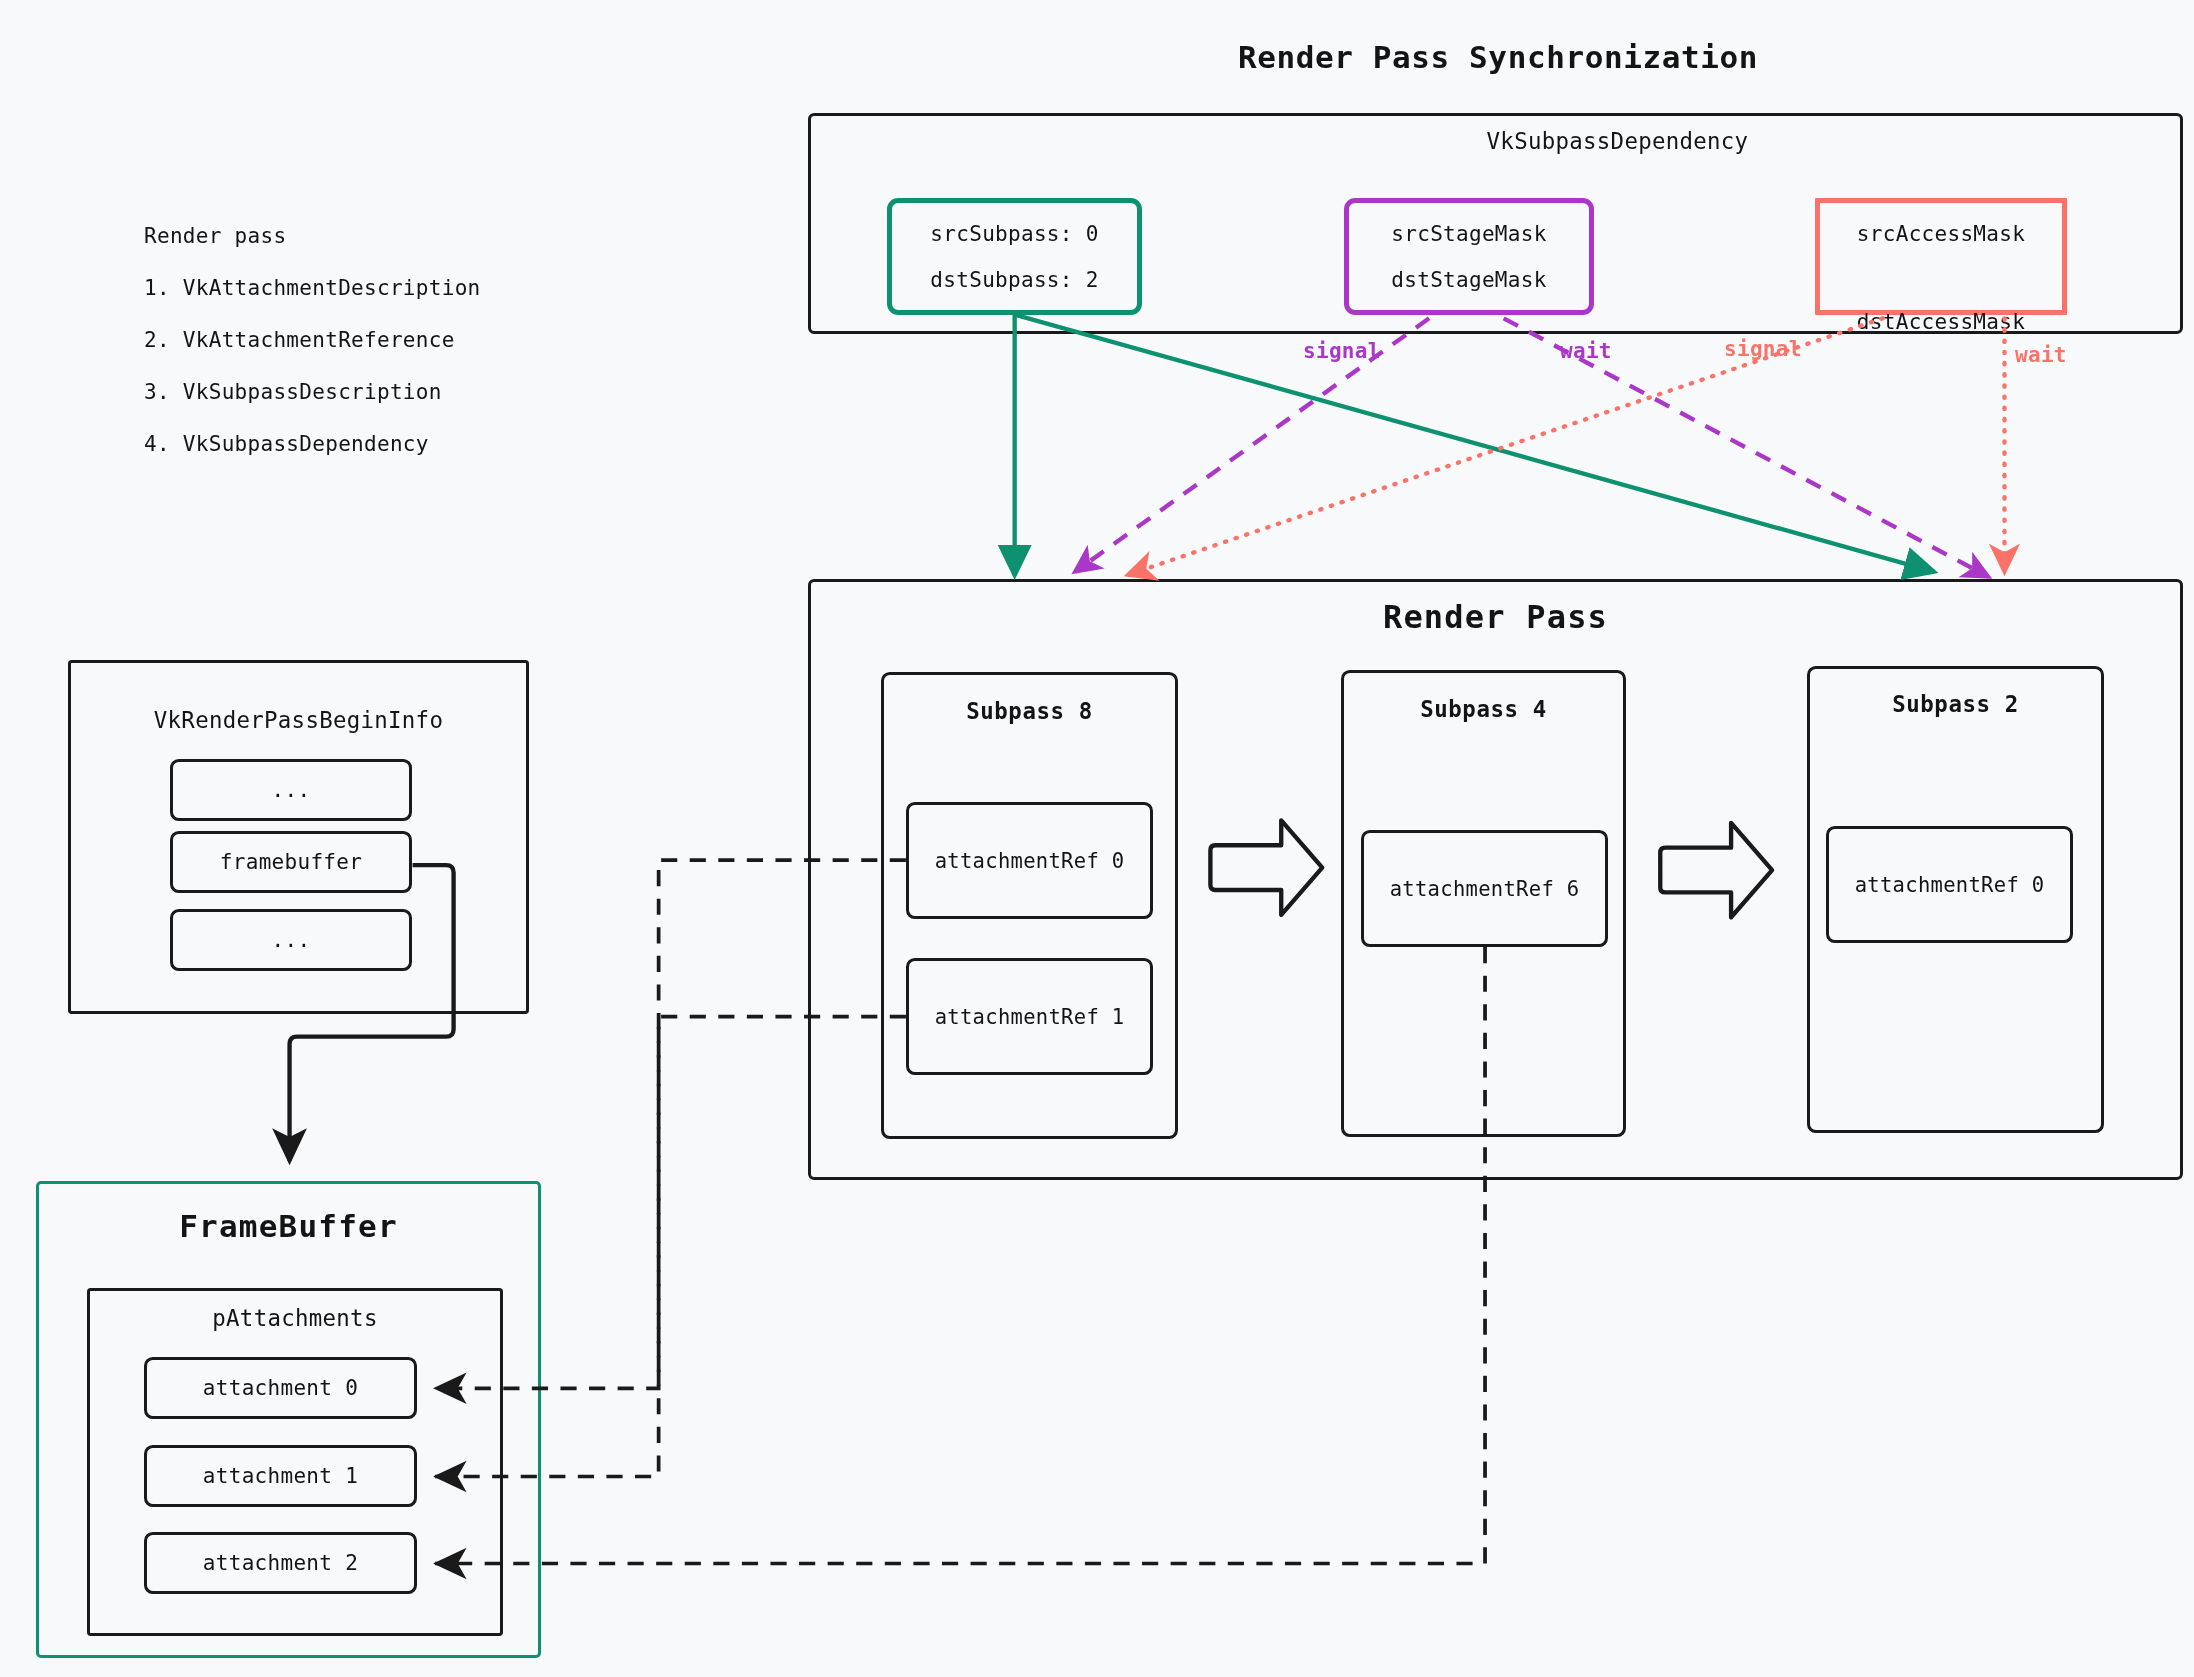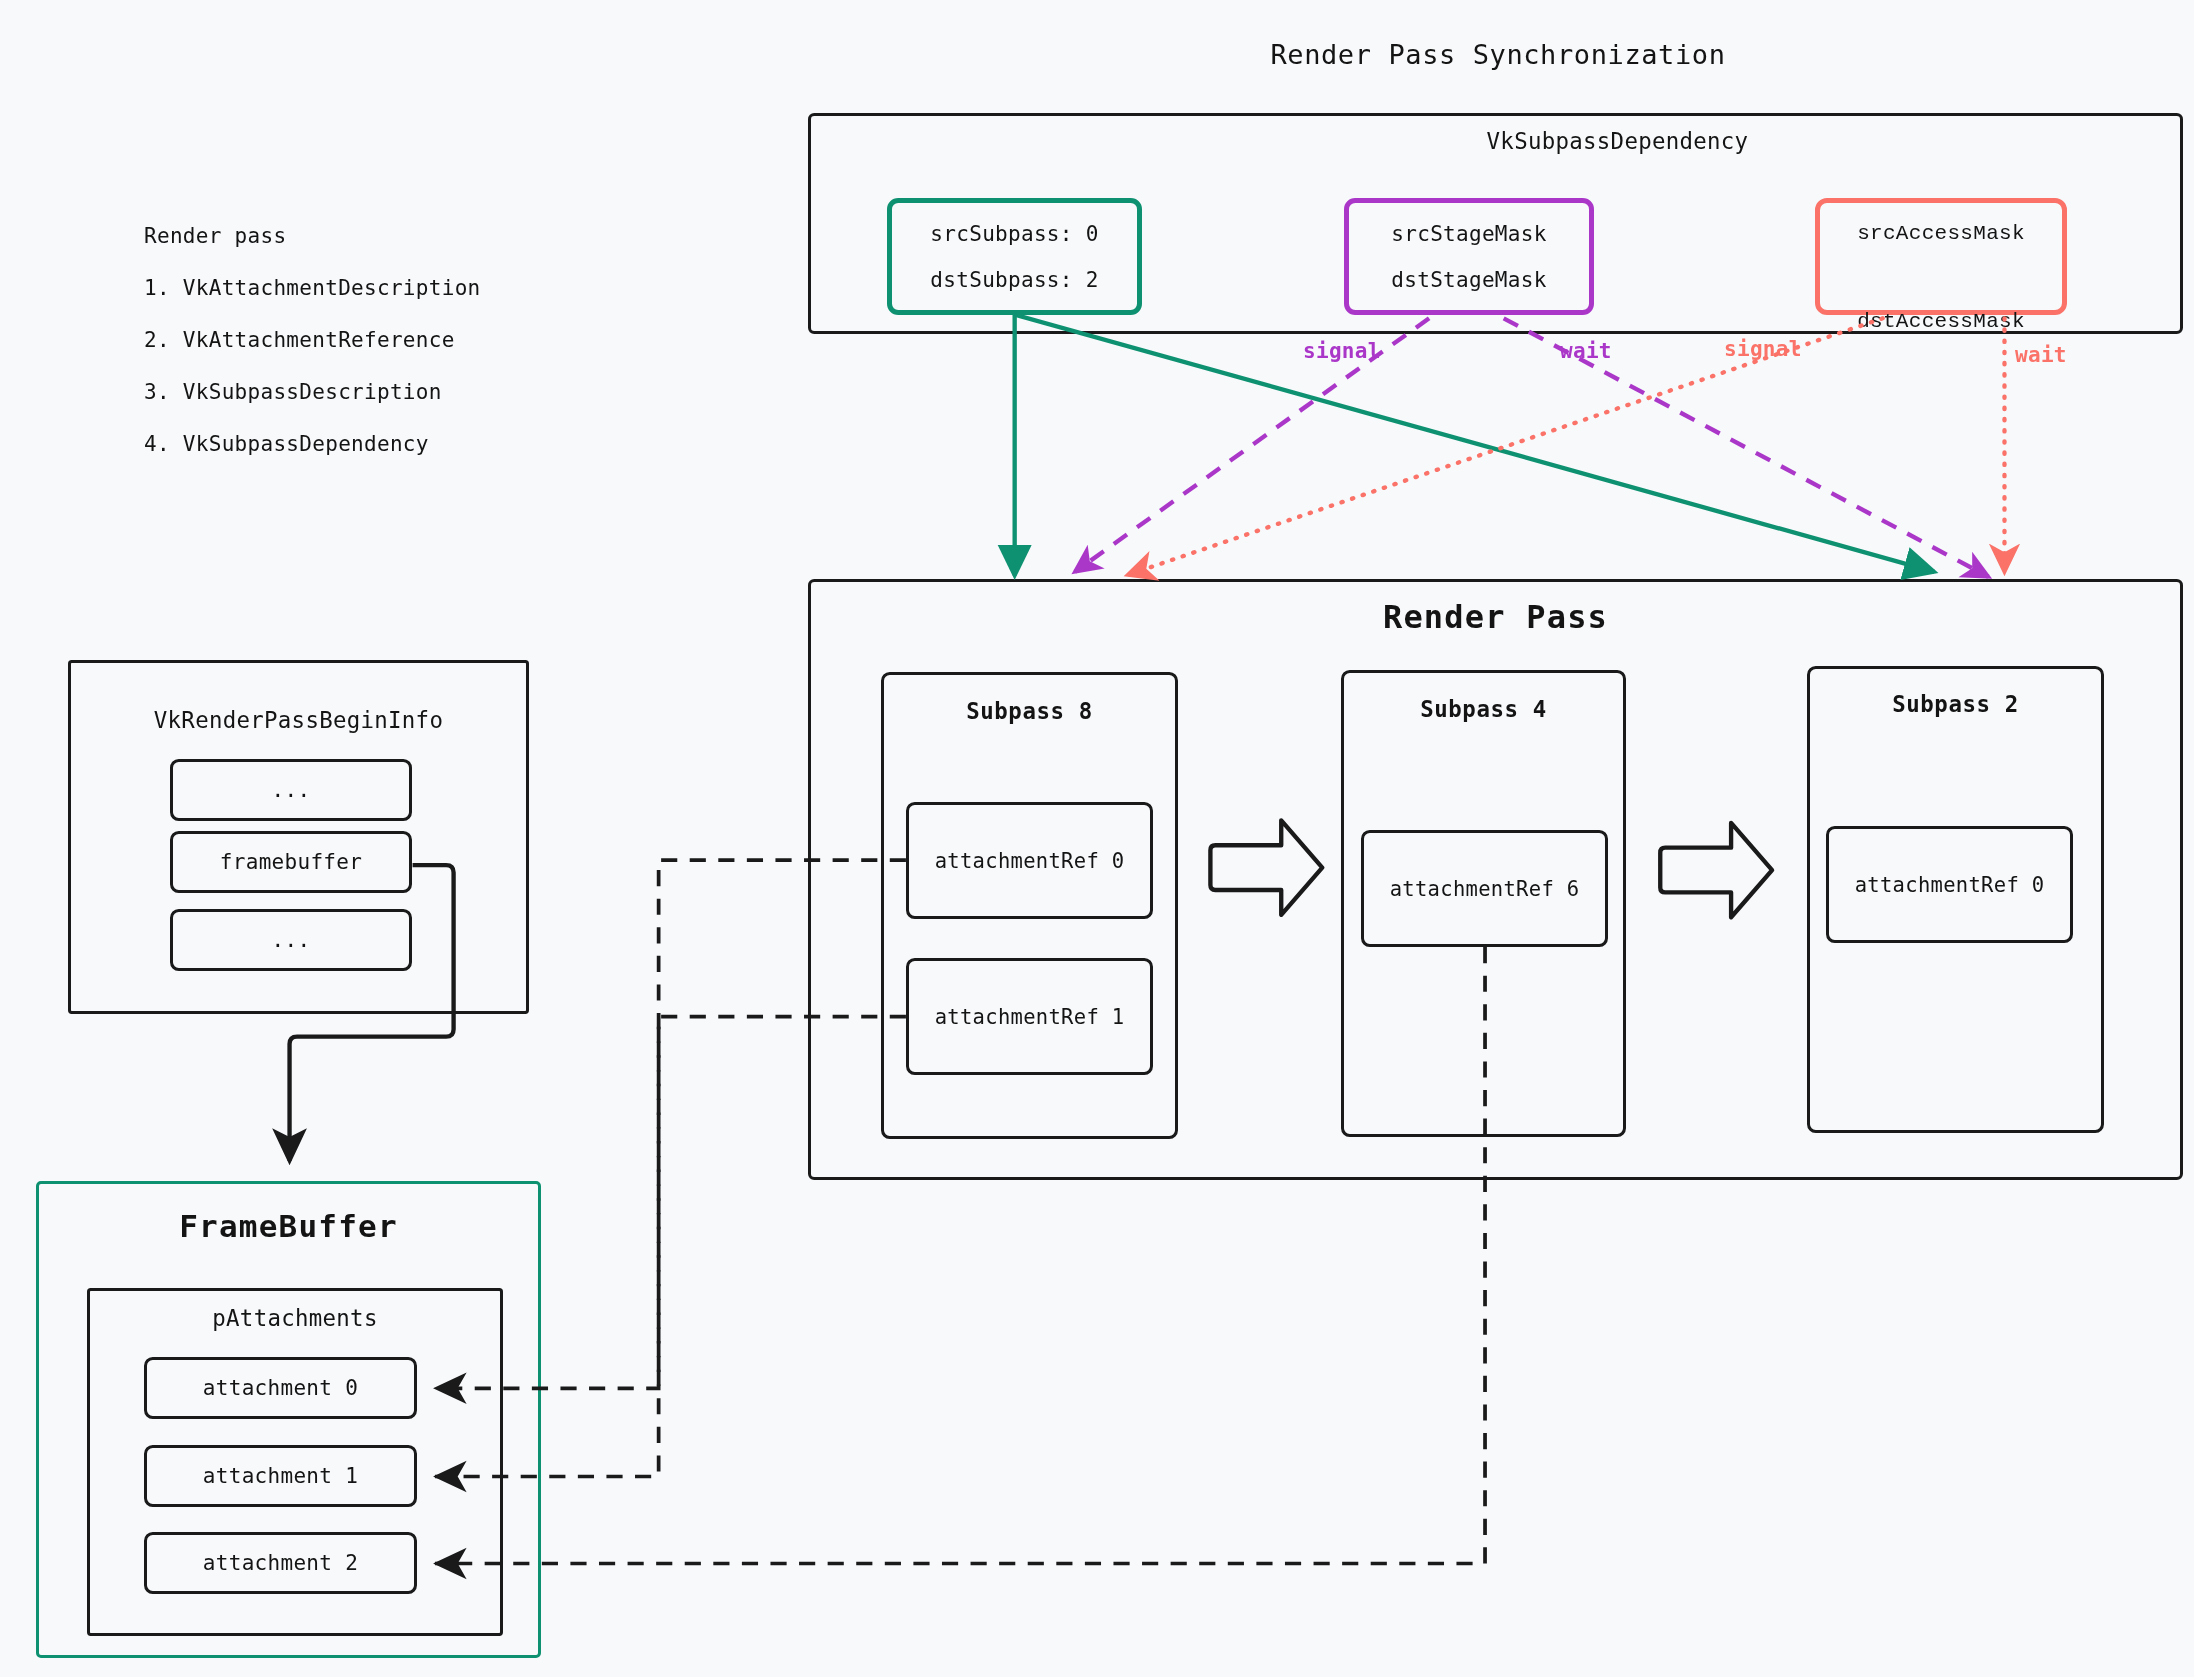--- a/index.html
+++ b/index.html
@@ -32,21 +32,21 @@
     position:absolute;
     left:0;right:0;
     text-align:center;
     color:#141414;
     white-space:pre;
   }
   .ctr{
     display:flex;align-items:center;justify-content:center;
     text-align:center;color:#141414;white-space:pre;
   }
-  .t-title{font-size:27px;font-weight:normal;letter-spacing:0.6px;}
+  .t-title{font-size:31px;font-weight:bold;letter-spacing:0.6px;}
   .t-section{font-size:32px;font-weight:bold;letter-spacing:1.2px;}
   .t-hdr{font-size:22.4px;font-weight:bold;letter-spacing:0.6px;}
   .t-boxhdr{font-size:22.4px;letter-spacing:0.3px;}
   .t-item{font-size:21px;letter-spacing:0.3px;}
   .t-small{font-size:20.5px;letter-spacing:0.3px;}
   .t-legend{font-size:21px;line-height:30px;letter-spacing:0.3px;}
   .t-sig{font-size:21px;font-weight:bold;letter-spacing:0.3px;}
   #legend{position:absolute;left:144px;top:199px;white-space:pre;color:#141414;}
 </style>
 </head>
@@ -70,21 +70,21 @@
   <div class="node" style="left:887px;top:198px;width:255px;height:117px;border:5.6px solid #0e9170;border-radius:11.2px;background:#f7f9fb;">
     <div class="lbl t-item" style="top:18.6px;">srcSubpass: 0</div>
     <div class="lbl t-item" style="top:65px;">dstSubpass: 2</div>
   </div>
 
   <div class="node" style="left:1344px;top:198px;width:250px;height:117px;border:5.6px solid #ab37c9;border-radius:11.2px;background:#f7f9fb;">
     <div class="lbl t-item" style="top:18.6px;">srcStageMask</div>
     <div class="lbl t-item" style="top:65px;">dstStageMask</div>
   </div>
 
-  <div class="node" style="left:1815px;top:198px;width:252px;height:117px;border:5.6px solid #fa7268;border-radius:12px;background:#f7f9fb;font-family:Liberation Mono, monospace;">
+  <div class="node" style="left:1815px;top:198px;width:252px;height:117px;border:5.6px solid #fa7268;border-radius:1px;background:#f7f9fb;">
     <div class="lbl t-item" style="top:18.6px;">srcAccessMask</div>
     <div class="lbl t-item" style="top:65px;margin-top:42px;">dstAccessMask</div>
   </div>
 
   <div class="node t-sig" style="left:1303px;top:339px;color:#ab37c9;">signal</div>
   <div class="node t-sig" style="left:1560px;top:339px;color:#ab37c9;">wait</div>
   <div class="node t-sig" style="left:1724px;top:337px;color:#fa7268;">signal</div>
   <div class="node t-sig" style="left:2015px;top:343px;color:#fa7268;">wait</div>
 
   <div class="node boxline-sq" style="left:808px;top:579px;width:1375px;height:601px;border-radius:6.2px;"></div>

